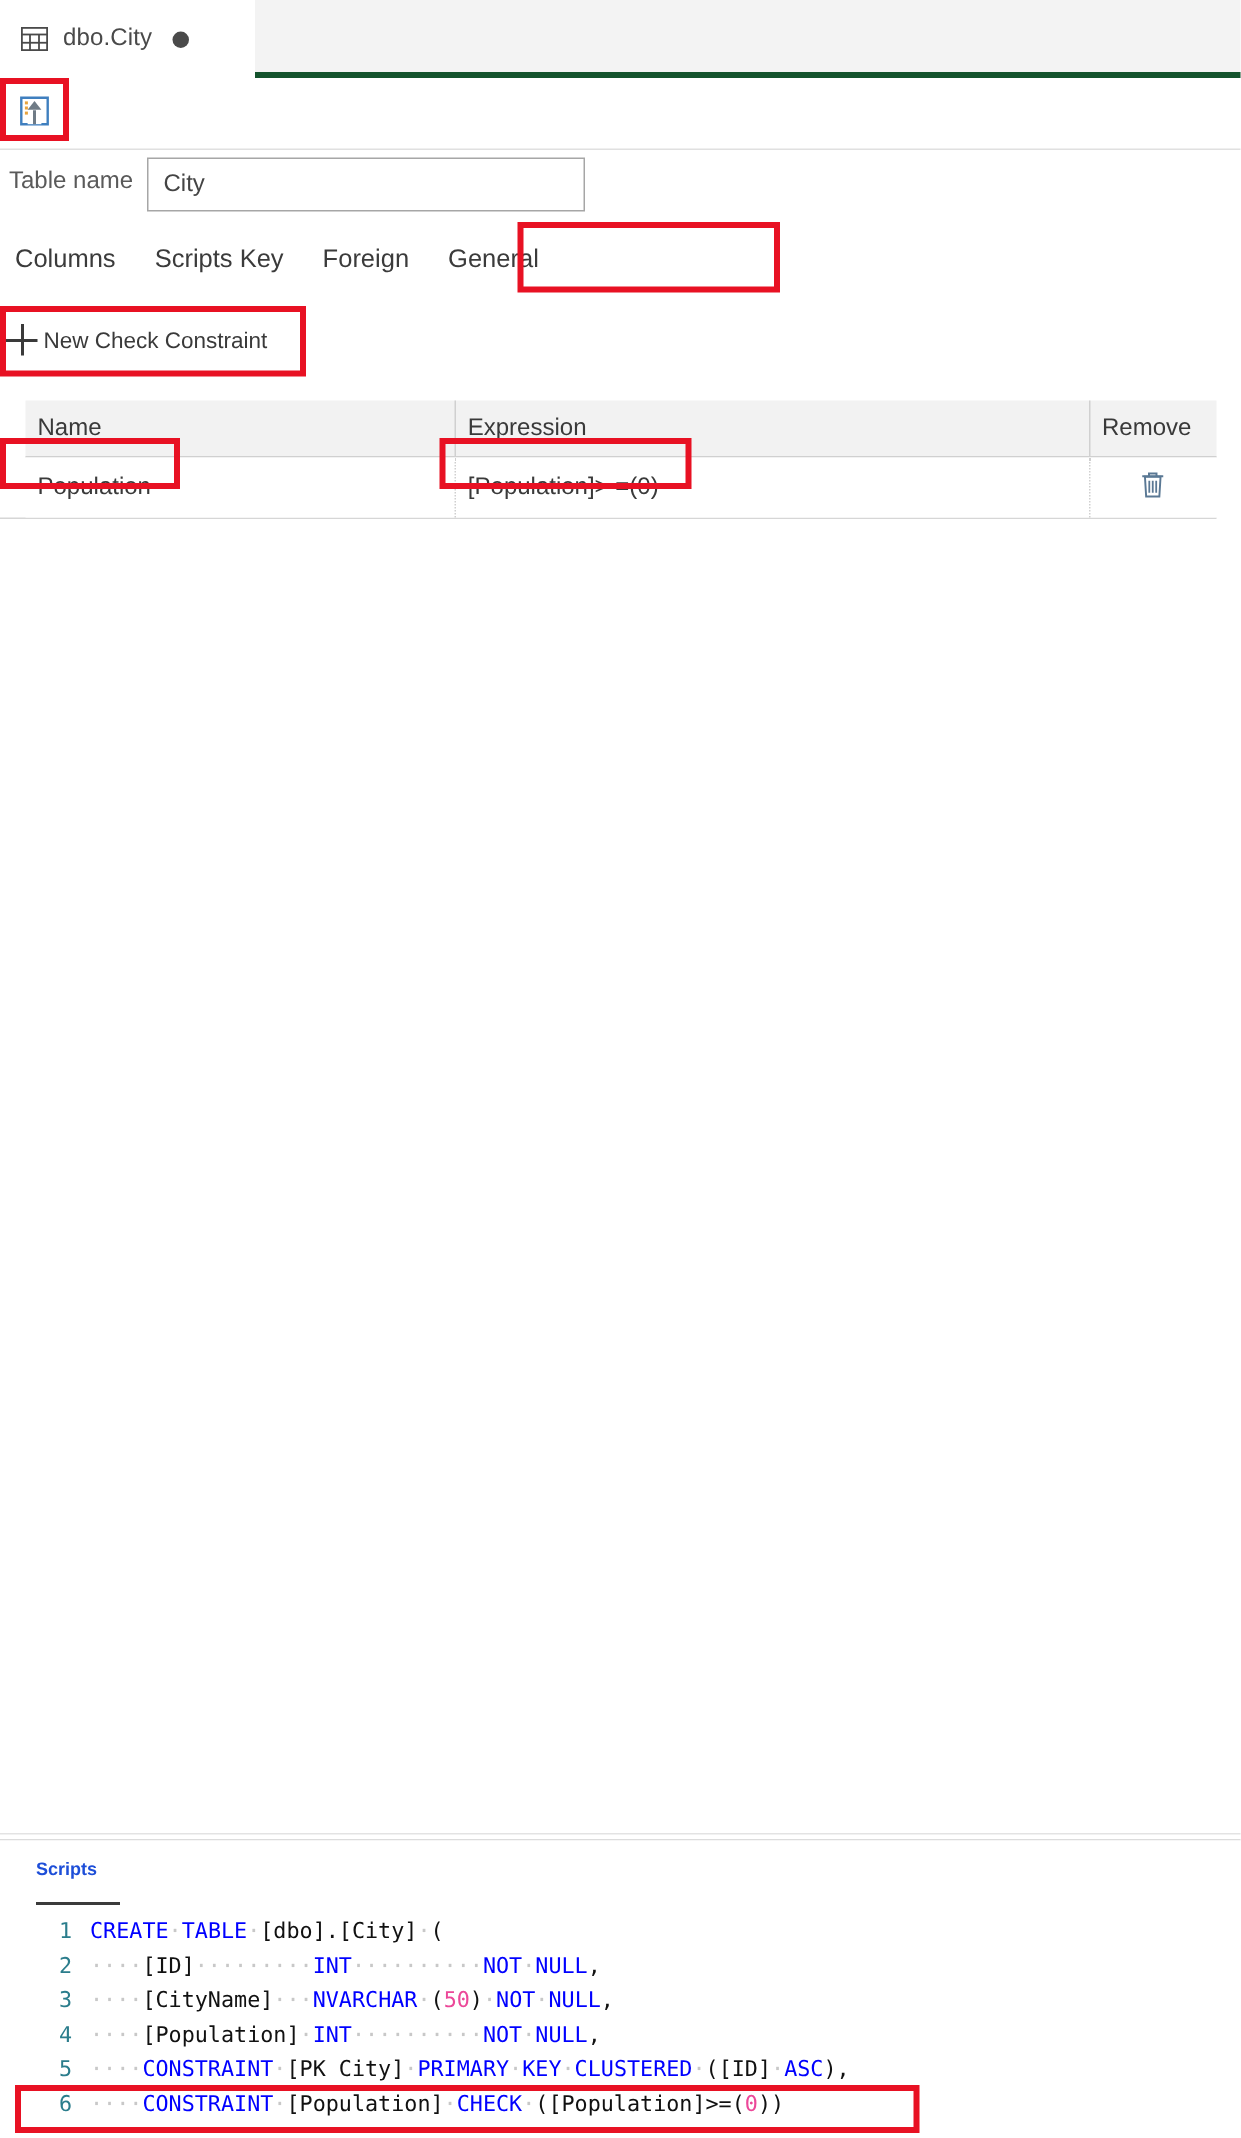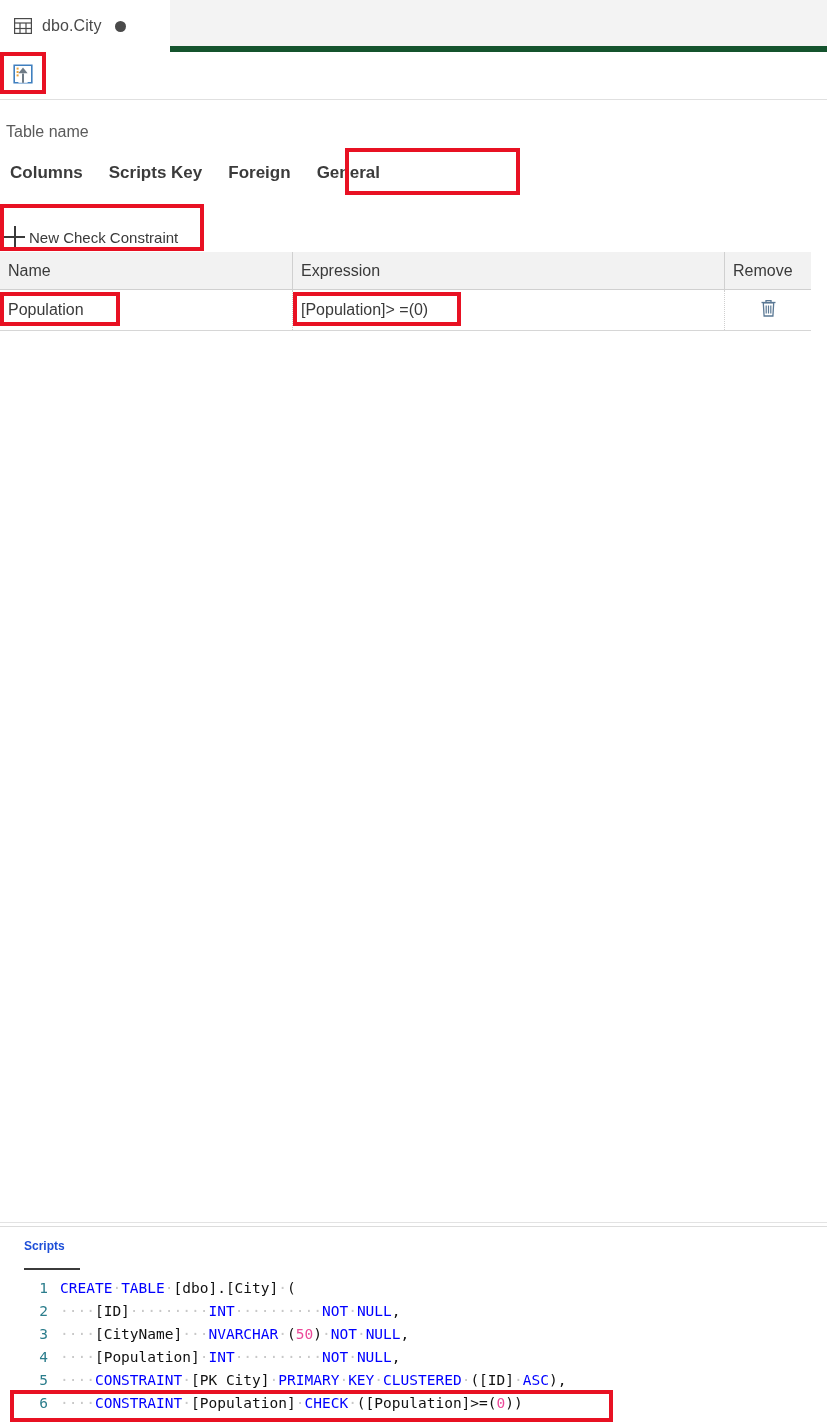--- a/index.html
+++ b/index.html
@@ -10,21 +10,21 @@
     font-family: "Liberation Sans", sans-serif;
     color: #1f1f1f;
     overflow: hidden;
   }
 
   
   .tabbar {
     position: absolute; left: 0; top: 0;
     width: 827px; height: 52px;
     background: #f3f3f3;
-    border-bottom: 6px solid #14532d;
+    border-bottom: 4px solid #14532d;
   }
   .tab-active {
     position: absolute; left: 0; top: 0;
     width: 170px; height: 52px;
     background: #ffffff;
     display: flex; align-items: center;
     padding-left: 14px;
   }
   .tab-table-icon { width: 18px; height: 16px; flex: 0 0 auto; margin-right: 10px; }
   .tab-label {
@@ -49,77 +49,78 @@
     display: flex; align-items: center; justify-content: center;
     background: transparent;
   }
 
   
   .tablename-row {
     position: absolute; left: 0; top: 100px;
     width: 827px; height: 48px;
   }
   .tablename-label {
-    position: absolute; left: 6px; top: 23px;
+    position: absolute; left: 6px; top: 12px;
     font-size: 16px; color: #5a5a5a;
   }
   .tablename-input {
     position: absolute; left: 98px; top: 5px;
     width: 292px; height: 36px;
     border: 1px solid #a6a6a6;
     background: #ffffff;
     font-family: "Liberation Sans", sans-serif;
     font-size: 16px; color: #444;
     padding: 0 0 0 10px;
     outline: none;
   }
 
   
   .pivot {
     position: absolute; left: 0; top: 150px;
     width: 827px; height: 46px;
     display: flex; align-items: center;
   }
   .pivot-item {
-    font-size: 17px; font-weight: bold; color: #3b3b3b;
+    font-size: 17px; font-weight: normal; color: #3b3b3b;
     white-space: nowrap;
     padding: 0 0px;
     margin-right: 26px;
     line-height: 46px;
   }
   .pivot-item:first-child { margin-left: 10px; }
   .pivot-item.sel { color: #1b1b1b; }
 
   
   .cmdbar {
     position: absolute; left: 0; top: 204px;
     width: 827px; height: 46px;
   }
   .cmd-new {
-    position: absolute; left: 4px; top: 16px;
+    position: absolute; left: 4px; top: 6px;
     height: 34px;
     display: flex; align-items: center;
     font-size: 15px; color: #3a3a3a;
     white-space: nowrap;
   }
   .plus-icon {
     width: 22px; height: 22px; position: relative; margin-right: 3px;
     flex: 0 0 auto;
   }
   .plus-icon:before, .plus-icon:after {
     content: ""; position: absolute; background: #3a3a3a;
   }
   .plus-icon:before { left: 0; top: 10px; width: 21px; height: 1.6px; }
   .plus-icon:after  { top: 0; left: 10px; height: 21px; width: 1.6px; }
 
   
   .grid {
-    position: absolute; left: 0; top: 252px;
+    position: absolute; left: 0; top: 267px;
     width: 811px;
     border-bottom: 1px solid #d6d6d6;
+    padding-left: 17px;
   }
   .grid-head {
     display: flex; height: 38px;
     background: #f2f2f2;
     border-bottom: 1px solid #d0d0d0;
   }
   .grid-head > div {
     font-size: 16px; color: #3a3a3a;
     display: flex; align-items: center;
     padding-left: 8px;
@@ -221,20 +222,21 @@
         <path d="M11 4.4 L15.6 10.2 H6.4 Z" fill="#6f7b86"></path>
         <rect x="6.4" y="17.2" width="9.2" height="2.6" fill="#ffffff"></rect>
         <rect x="10.0" y="15.0" width="2.0" height="4.8" fill="#6f7b86"></rect>
       </svg>
     </span>
   </div>
 </div>
 
 <div class="tablename-row">
   <span class="tablename-label">Table name</span>
+  <input class="tablename-input" type="text" value="City" placeholder="Table name" style="">
 </div>
 
 <div class="pivot">
   <div class="pivot-item">Columns</div>
   <div class="pivot-item">Scripts Key</div>
   <div class="pivot-item">Foreign</div>
   <div class="pivot-item">General</div>
 </div>
 
 <div class="cmdbar">

